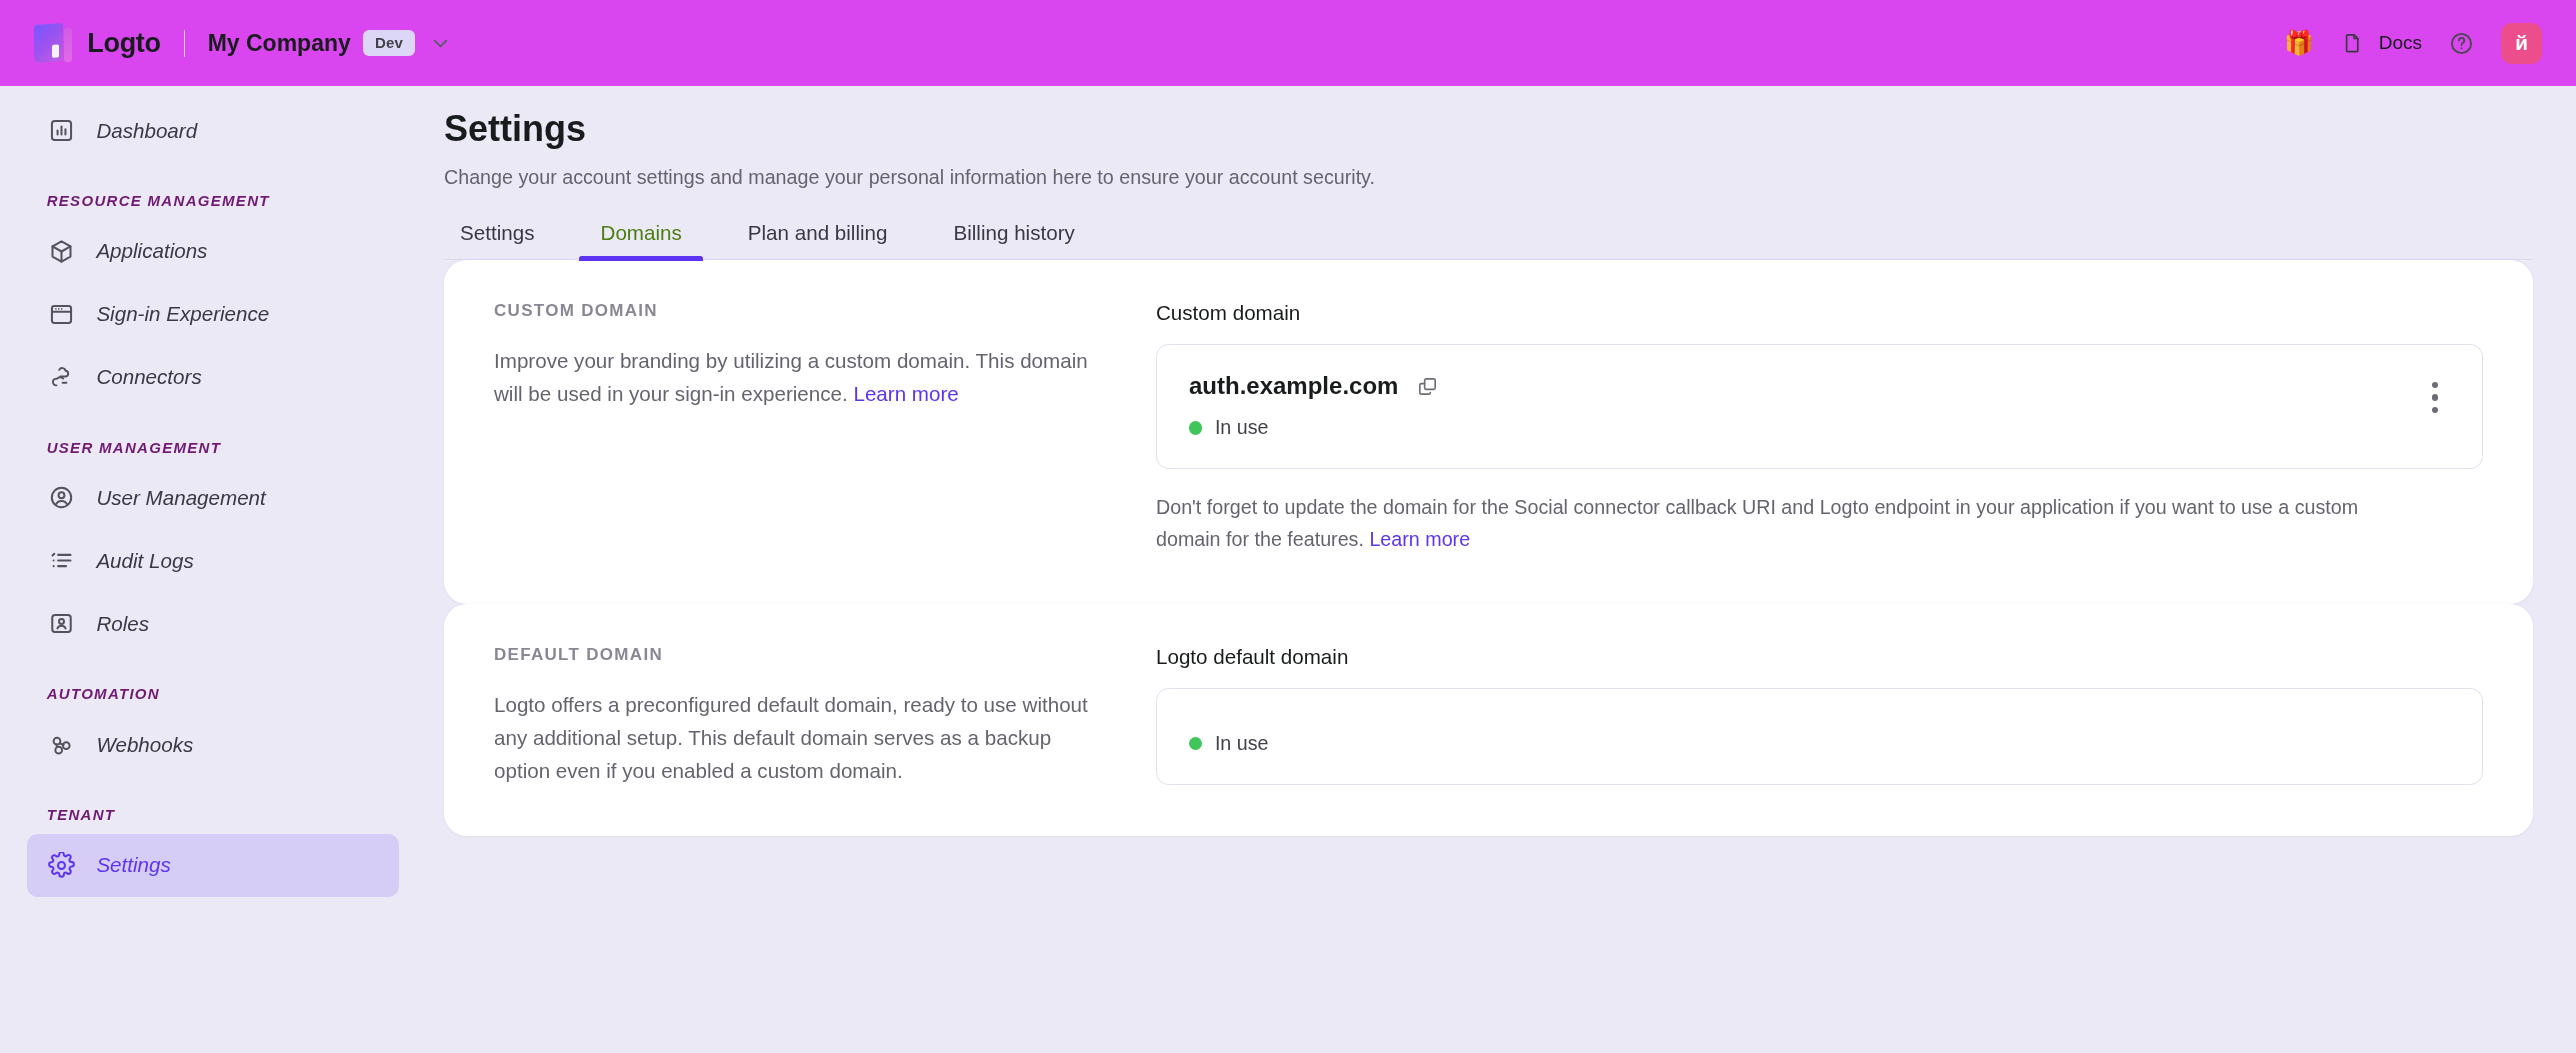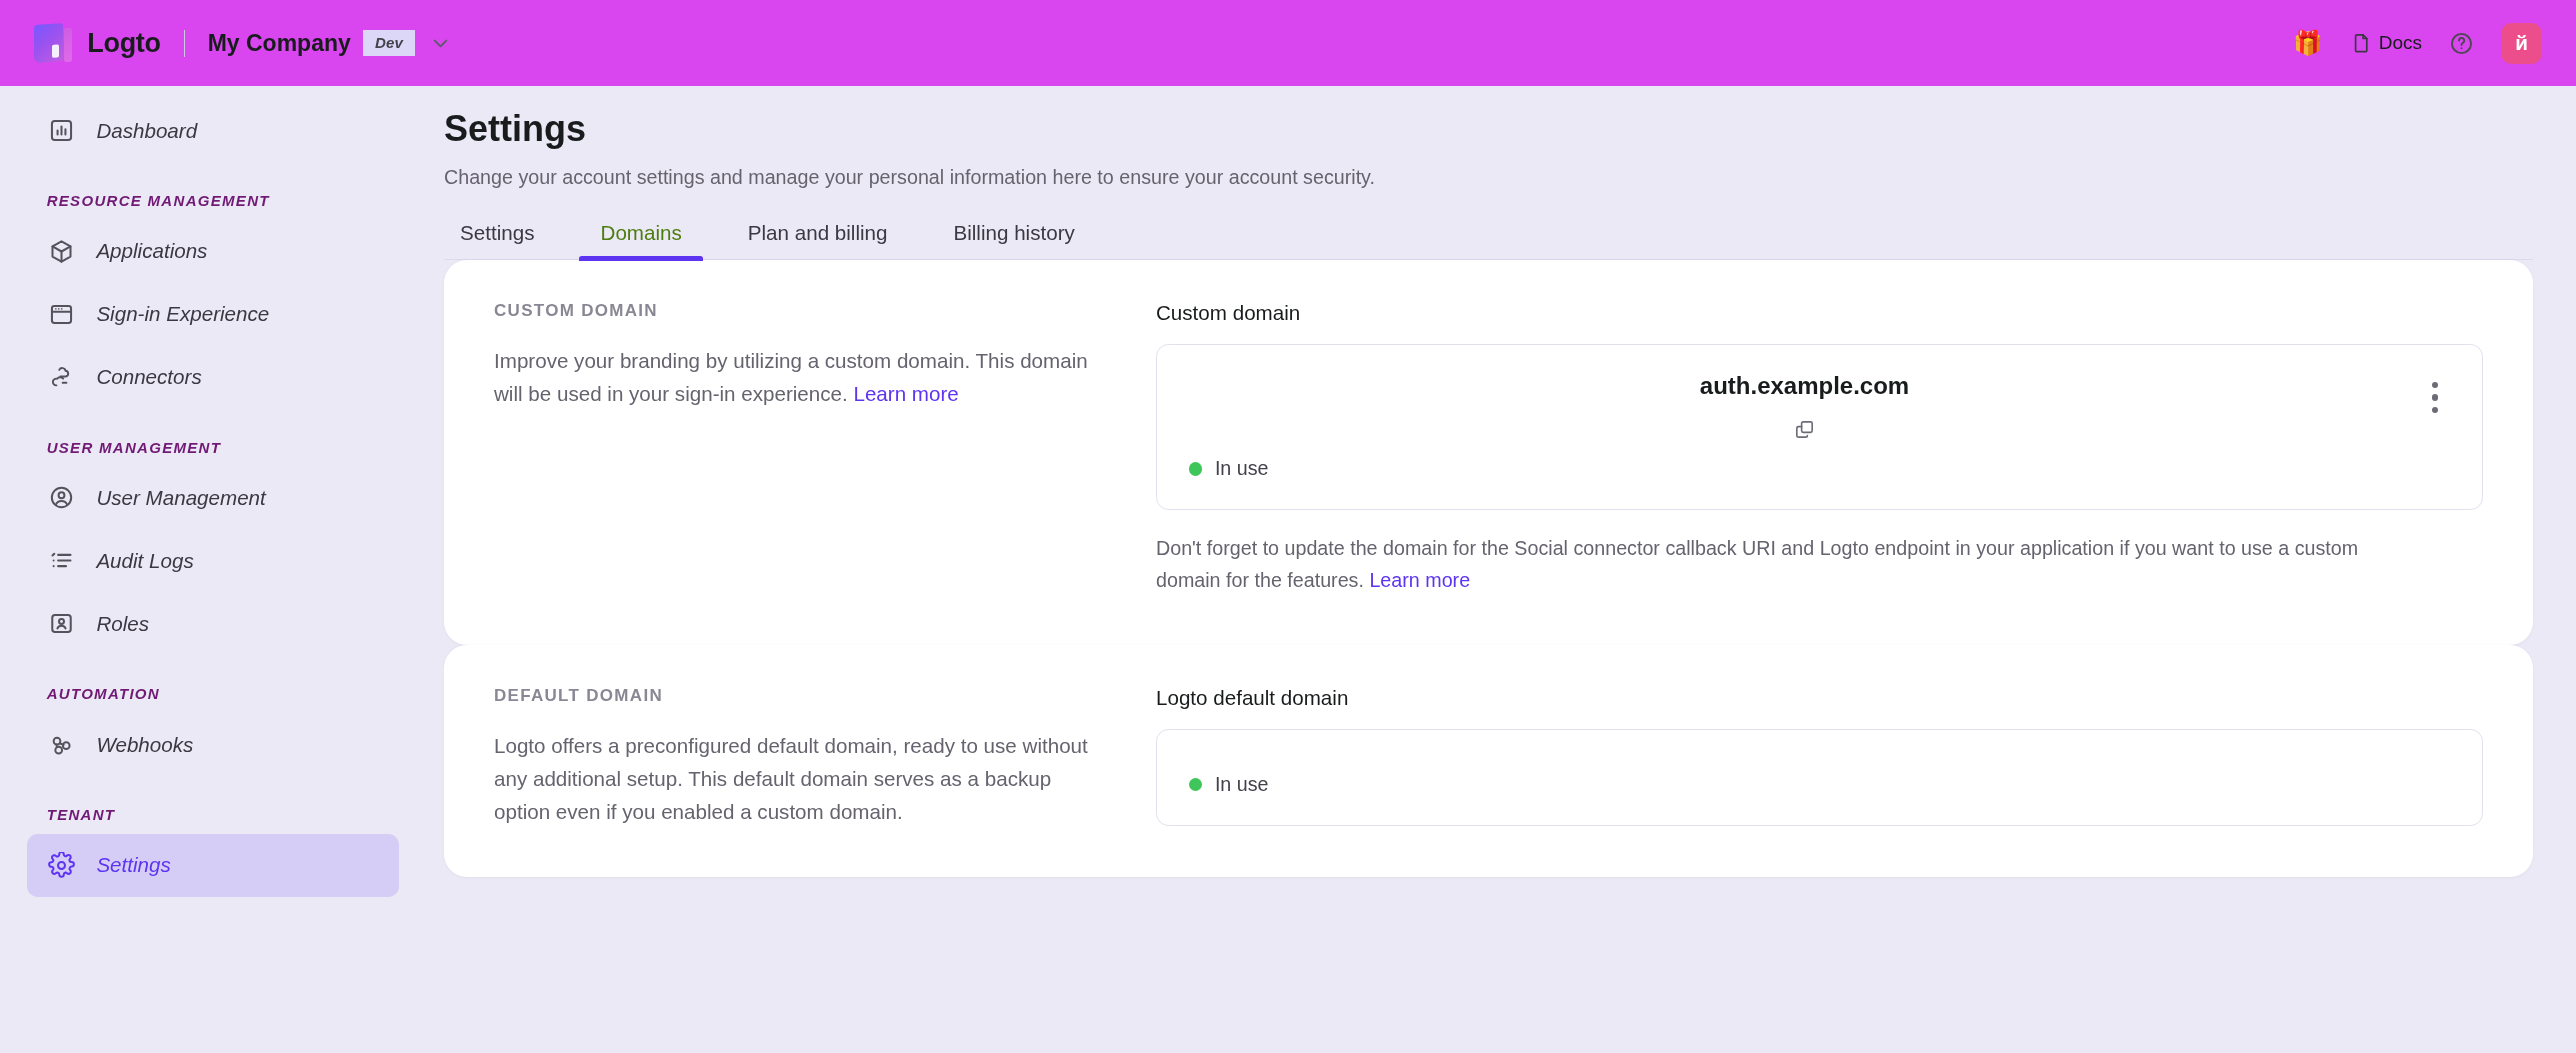--- a/index.html
+++ b/index.html
@@ -34,31 +34,31 @@
     position: absolute; left: 29.5px; top: 5.4px;
     width: 8px; height: 34px; border-radius: 2.7px;
     background: linear-gradient(160deg, #d05ce3 0%, #e06be8 100%);
     transform: skewY(-4deg);
   }
   .brand-name { font-size: 27px; font-weight: 700; color: #191c1d; letter-spacing: -0.3px; }
   .brand-sep { width: 0.9px; height: 27px; background: #cfcadf; margin: 0 23px; }
   .tenant-name { font-size: 23px; font-weight: 700; color: #191c1d; text-align: center; }
   .tenant-badge {
     margin-left: 12.5px; padding: 4.5px 11.6px 5.4px;
-    background: #ddd7f7; color: #43414a; border-radius: 0;
-    font-size: 15px; font-weight: 600; letter-spacing: 0.2px; font-style: italic;
+    background: #ddd7f7; color: #43414a; border-radius: 6px;
+    font-size: 15px; font-weight: 600; letter-spacing: 0.2px;
   }
   .tenant-caret { margin-left: 14.3px; display: flex; align-items: center; color: #5e5a6b; }
 
   .topbar-right {
     margin-left: auto; display: flex; align-items: center;
     padding-right: 34px; gap: 27px;
   }
   .gift-icon { font-size: 24px; line-height: 1; }
-  .docs-link { display: flex; align-items: center; gap: 6px; color: #191c1d; font-size: 19px; }
+  .docs-link { display: flex; align-items: center; gap: 15px; color: #191c1d; font-size: 19px; }
   .docs-link svg { display: block; }
   .help-icon { display: flex; align-items: center; color: #4b4850; }
   .avatar {
     width: 41px; height: 41px; border-radius: 10.7px;
     background: #ec4d8b;
     display: flex; align-items: center; justify-content: center;
     color: #fff; font-size: 20.6px; font-weight: 600;
   }
 
   
@@ -126,21 +126,21 @@
 
   .card-right { flex: 1 1 auto; min-width: 0; }
   .field-label { font-size: 20.6px; color: #191c1d; }
   .domain-box {
     margin-top: 19.7px;
     border: 1.8px solid #e3e0ee; border-radius: 12.5px;
     padding: 27px 32px 29px;
     display: flex; align-items: flex-start;
   }
   .domain-main { flex: 1 1 auto; min-width: 0; }
-  .domain-row { display: flex; align-items: center; gap: 18px; flex-direction: column; }
+  .domain-row { display: flex; align-items: center; gap: 18px; }
   .domain-value { font-size: 24px; font-weight: 700; color: #191c1d; }
   .copy-btn { display: flex; align-items: center; color: #6e6b77; }
   .status-row { display: flex; align-items: center; gap: 12.5px; margin-top: 16px; }
   .dot { width: 13.4px; height: 13.4px; border-radius: 50%; background: #3ec65a; }
   .status-text { font-size: 19.7px; color: #43414a; }
   .kebab {
     width: 30px; height: 39px; display: flex; flex-direction: column;
     align-items: center; justify-content: center; gap: 6.3px;
     margin-top: 5.4px; flex: 0 0 30px;
   }

